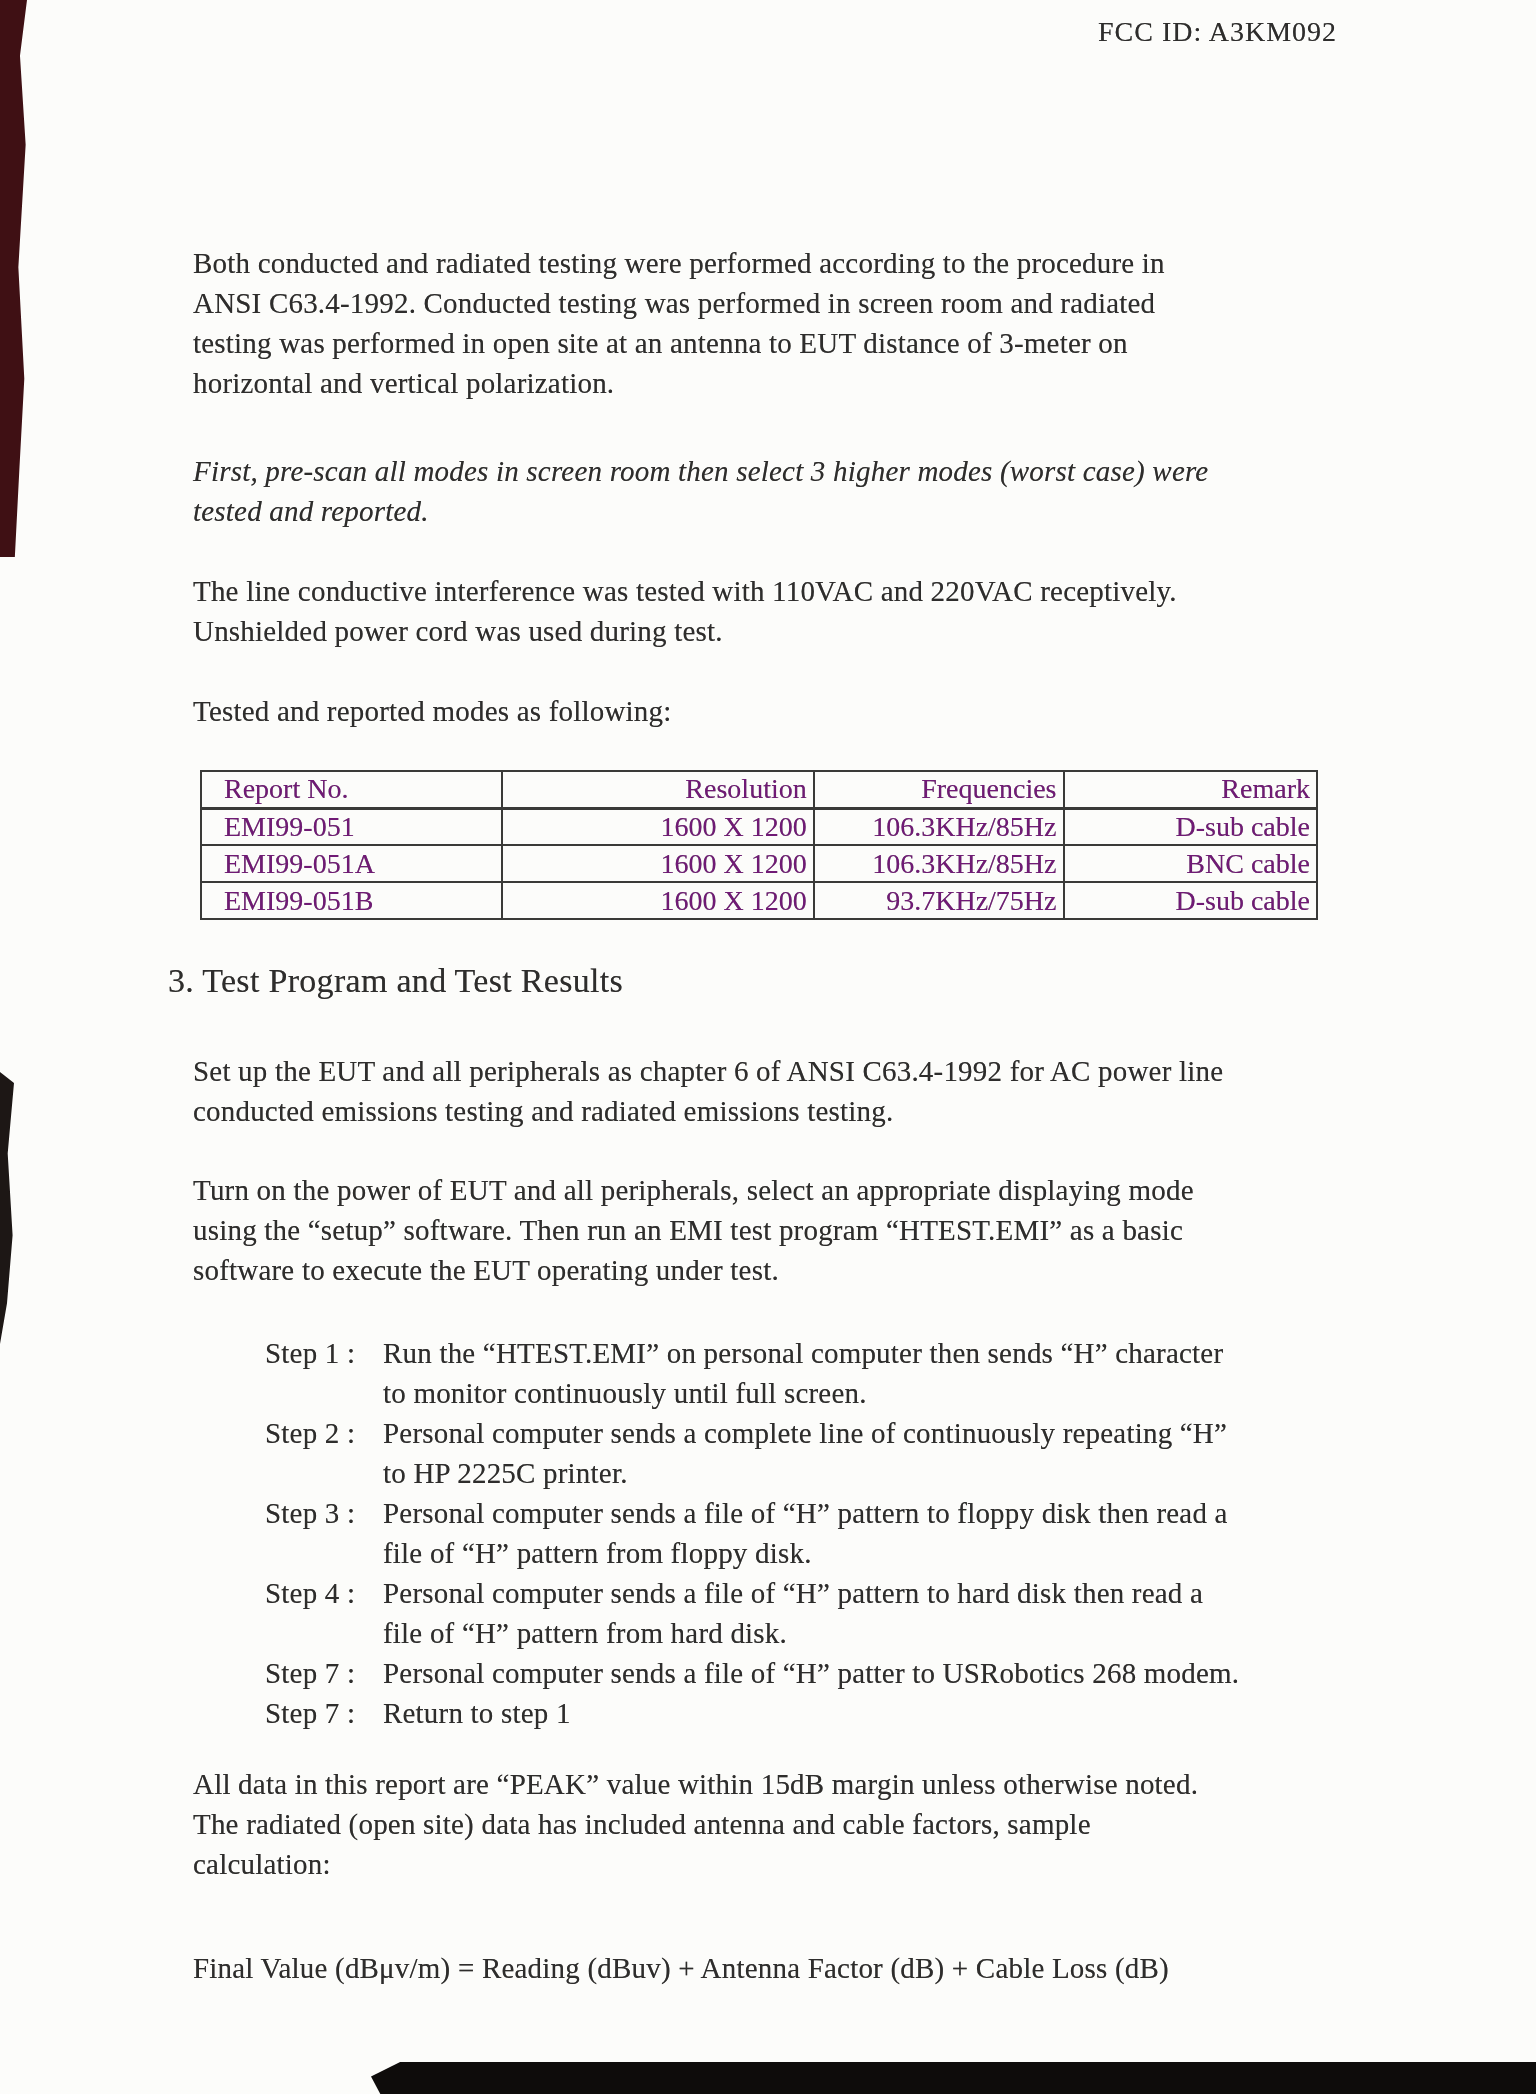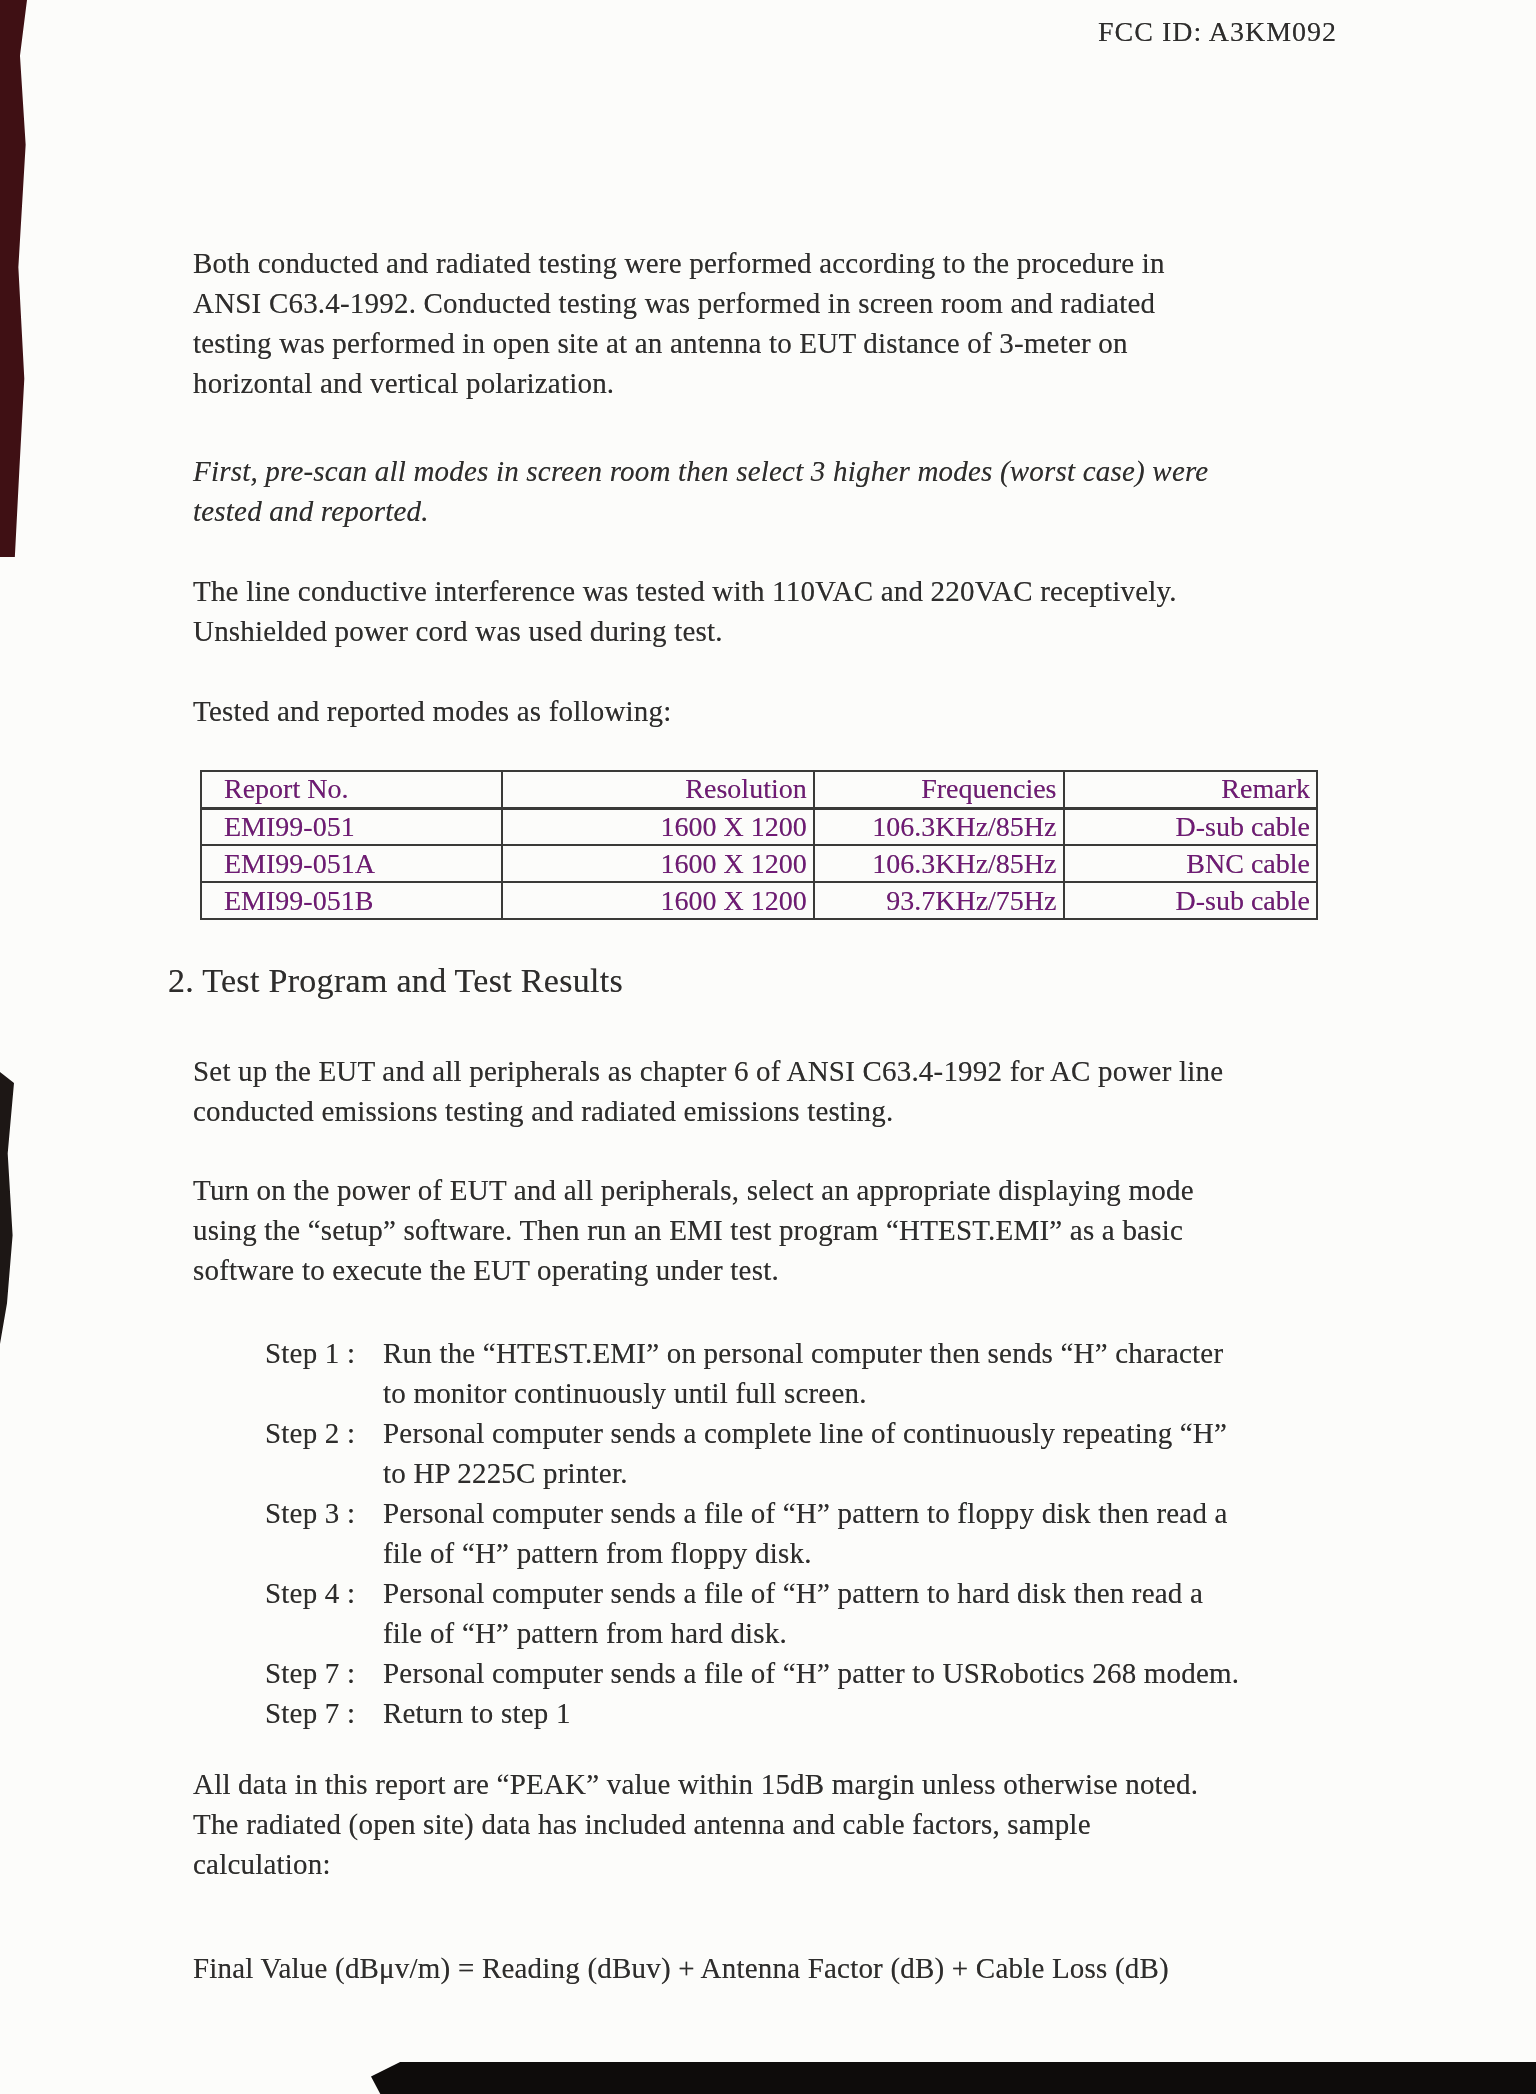--- a/index.html
+++ b/index.html
@@ -125,21 +125,21 @@
       </tr>
       <tr>
         <td>EMI99-051B</td>
         <td>1600 X 1200</td>
         <td>93.7KHz/75Hz</td>
         <td>D-sub cable</td>
       </tr>
     </tbody>
   </table>
 
-  <div class="section-heading">2. Test Program and Test Results</div>
+  <div class="section-heading">3. Test Program and Test Results</div>
   <div class="para s3p1">Set up the EUT and all peripherals as chapter 6 of ANSI C63.4-1992 for AC power line
 conducted emissions testing and radiated emissions testing.</div>
   <div class="para s3p2">Turn on the power of  EUT  and all peripherals,  select an appropriate displaying mode
 using the “setup” software.  Then run  an EMI test program “HTEST.EMI” as a basic
 software to execute the EUT operating under test.</div>
 
   <div class="steps">
     <div class="step-label">Step 1 :</div>
     <div class="step-text">Run the “HTEST.EMI” on personal computer then sends “H” character
 to monitor continuously until full screen.</div>

